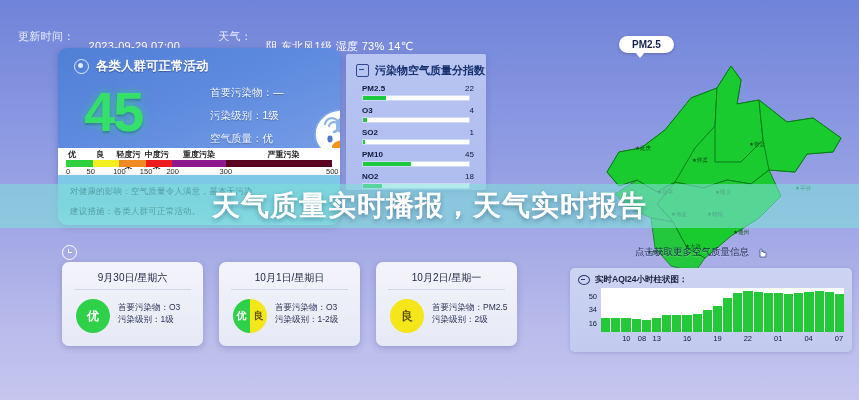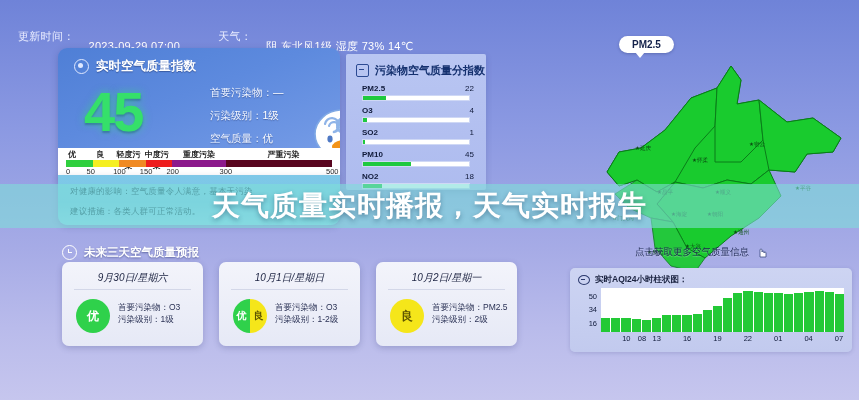--- a/index.html
+++ b/index.html
@@ -143,21 +143,21 @@
 
   .fc-cards{position:absolute;left:62px;top:262px;display:flex;gap:16px;}
   .fc-card{
     width:141px;height:84px;border-radius:7px;
     background:linear-gradient(180deg,#f3f4fb 0%,#eceef8 55%,#e6e9f6 100%);
     box-shadow:0 2px 6px rgba(40,50,110,.24);
     position:relative;
   }
   .fc-date{
     position:absolute;left:0;top:9px;width:100%;text-align:center;
-    font-size:10px;color:#1b2240;font-style:italic;
+    font-size:10px;color:#1b2240;
   }
   .fc-sep{position:absolute;left:12px;top:27px;width:117px;height:1px;background:#d3d7e8;}
   .fc-badge{
     position:absolute;left:14px;top:37px;width:34px;height:34px;border-radius:50%;
     display:flex;align-items:center;justify-content:center;
     font-size:12px;font-weight:bold;overflow:hidden;
   }
   .fc-badge.single{background:#2fd14b;color:#ffffff;}
   .fc-badge.yellow{background:#f5e61a;color:#5e5600;}
   .fc-badge.split{background:linear-gradient(90deg,#2fd14b 0 50%,#f5e61a 50% 100%);}
@@ -236,21 +236,21 @@
     <span class="lbl">更新时间：</span>
     <span class="val">2023-09-29 07:00</span>
     <span class="hgap"></span>
     <span class="lbl">天气：</span>
     <span class="val">阴 东北风1级 湿度 73% 14℃</span>
   </div>
 
   <div class="aqi-card">
     <div class="aqi-title">
       <span class="ring-ic"></span>
-      <span>实时空气质量指数</span>
+      <span>各类人群可正常活动</span>
     </div>
     <div class="aqi-value">45</div>
     <div class="aqi-lines">
       <div>
         <span>首要污染物：</span><b>—</b>
       </div>
       <div>
         <span>污染级别：</span><b>1级</b>
       </div>
       <div>
@@ -353,21 +353,20 @@
           <span class="vl">18</span>
           <span class="track">
             <span class="fill" style="width: 18%;"></span>
           </span>
         </div>
       </div>
   </div>
 
   <div class="fc-title">
     <span class="clock-ic"></span>
-    <span>未来三天空气质量预报</span>
   </div>
   <div class="fc-cards">
       <div class="fc-card">
         <div class="fc-date">9月30日/星期六</div>
         <div class="fc-sep"></div>
         <div class="fc-badge single">优</div>
         <div class="fc-meta">
           <div>首要污染物：O3</div>
           <div>污染级别：1级</div>
         </div>

